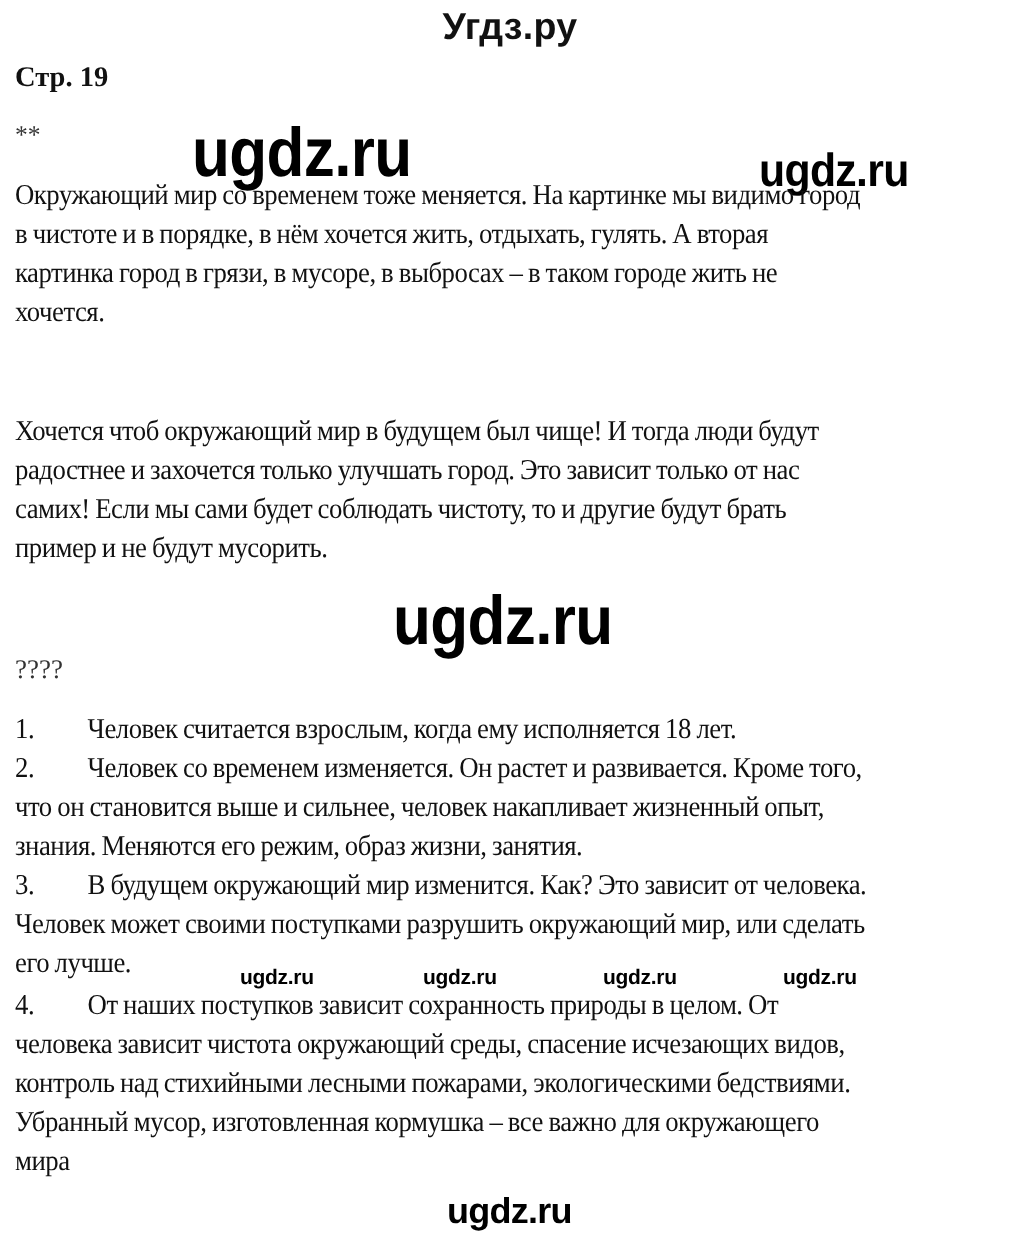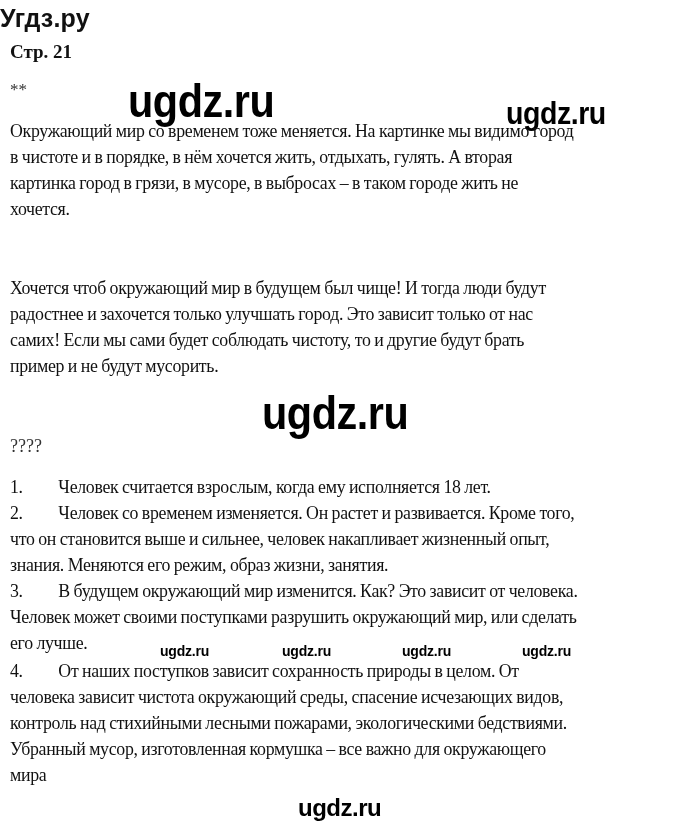--- a/index.html
+++ b/index.html
@@ -13,21 +13,21 @@
       position: relative;
       overflow: hidden;
       color: #111111;
       font-family: "Liberation Serif", "DejaVu Serif", serif;
     }
     .site-title {
       position: absolute;
       left: 0;
       top: 4px;
       width: 680px;
-      text-align: left;
+      text-align: center;
       font-family: "Liberation Sans", "DejaVu Sans", sans-serif;
       font-size: 25px;
       font-weight: bold;
       color: #111;
       letter-spacing: 0.2px;
     }
     .page-label {
       position: absolute;
       left: 10px;
       top: 41px;
@@ -74,21 +74,21 @@
     .wm-xl { font-size: 46px; transform: scaleX(0.9); transform-origin: left top; }
     .wm-lg { font-size: 31px; transform: scaleX(0.92); transform-origin: left top; }
     .wm-md { font-size: 24px; }
     .wm-sm { font-size: 14px; font-weight: bold; letter-spacing: -0.2px; }
   </style>
 </head>
 <body>
 
 <div class="site-title">Угдз.ру</div>
 
-<div class="page-label">Стр. 21</div>
+<div class="page-label">Стр. 19</div>
 
 <div class="marker" style="top:80px;">**</div>
 
 <div class="wm wm-xl" style="left:128px; top:74px;">ugdz.ru</div>
 <div class="wm wm-lg" style="left:506px; top:96px;">ugdz.ru</div>
 
 <div class="para" style="top:118px;">
   <span class="line">Окружающий мир со временем тоже меняется. На картинке мы видимо город</span>
   <span class="line">в чистоте и в порядке, в нём хочется жить, отдыхать, гулять. А вторая</span>
   <span class="line">картинка город в грязи, в мусоре, в выбросах – в таком городе жить не</span>

